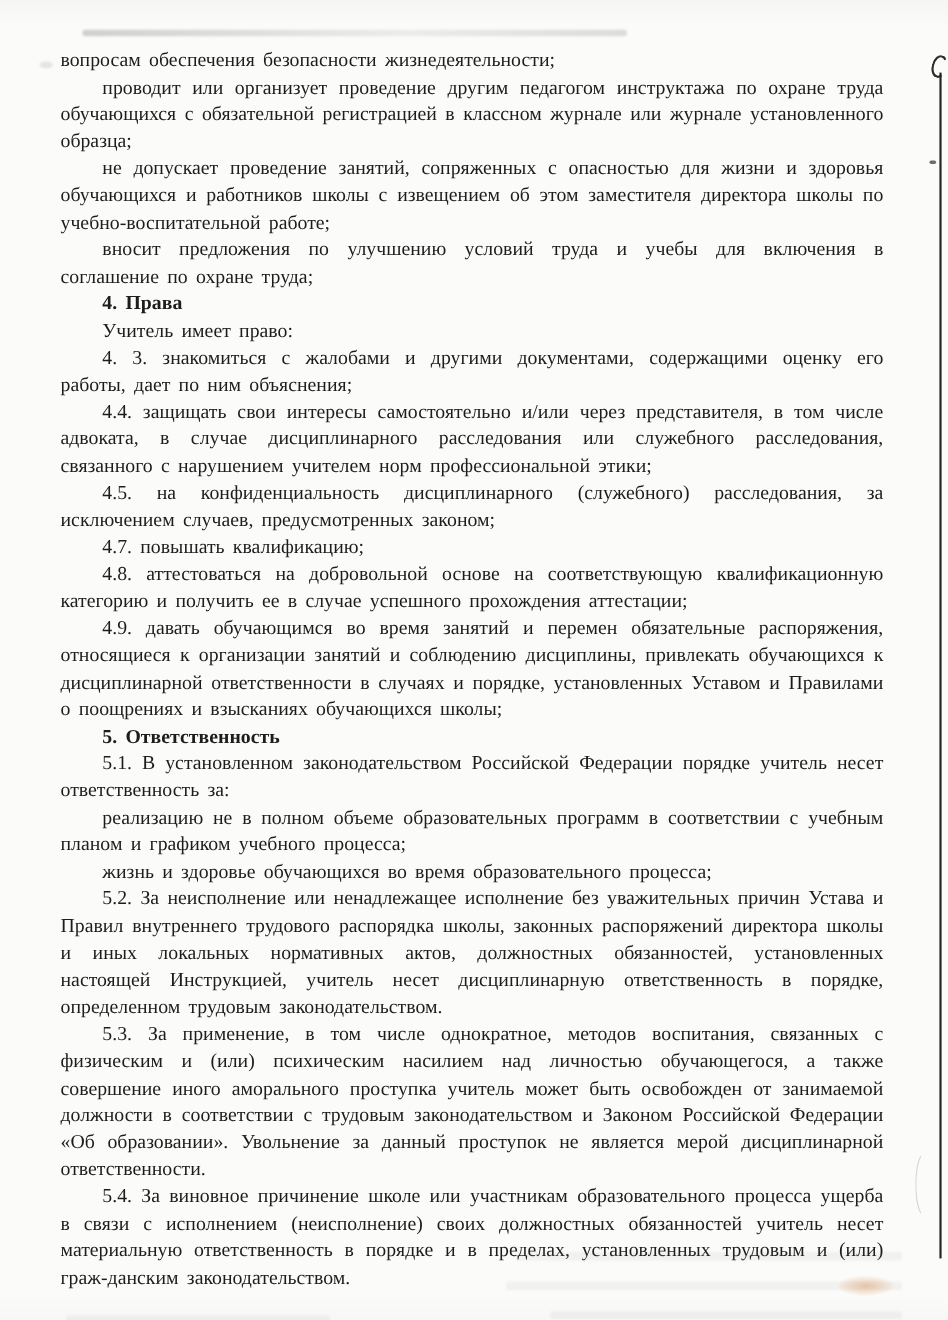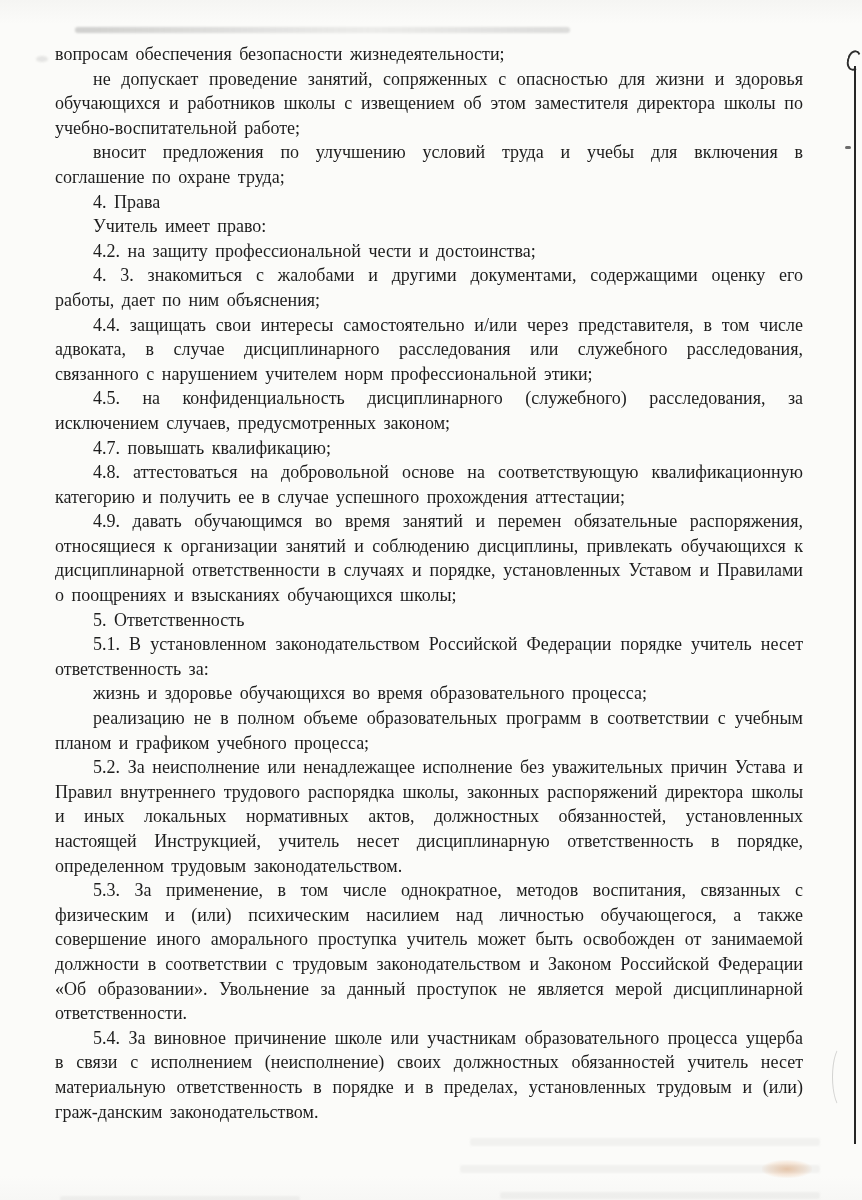--- a/index.html
+++ b/index.html
@@ -29,21 +29,21 @@
     word-spacing: 3px;
   }
   .text-column p {
     margin: 0;
     text-indent: 38px;
   }
   .text-column p.continuation {
     text-indent: 0;
   }
   .text-column p.heading {
-    font-weight: normal;
+    font-weight: bold;
   }
   
   .artifact { position: absolute; pointer-events: none; }
   .top-smear {
     left: 75px; top: 27px; width: 495px; height: 6px;
     background: linear-gradient(90deg, rgba(110,110,110,0.30), rgba(110,110,110,0.10) 60%, rgba(110,110,110,0.22));
     filter: blur(1.2px);
     border-radius: 3px;
   }
   .topleft-speck {
@@ -87,35 +87,35 @@
 </style>
 </head>
 <body>
 
 <div class="scan-page">
   <div class="artifact top-smear"></div>
   <div class="artifact topleft-speck"></div>
 
   <div class="text-column">
       <p class="continuation">вопросам обеспечения безопасности жизнедеятельности;</p>
+      <p class="body">проводит или организует проведение другим педагогом инструктажа по охране труда обучающихся с обязательной регистрацией в классном журнале или журнале установленного образца;</p>
       <p class="body">не допускает проведение занятий, сопряженных с опасностью для жизни и здоровья обучающихся и работников школы с извещением об этом заместителя директора школы по учебно-воспитательной работе;</p>
       <p class="body">вносит предложения по улучшению условий труда и учебы для включения в соглашение по охране труда;</p>
       <p class="heading">4. Права</p>
       <p class="body">Учитель имеет право:</p>
-      <p class="body">4.2. на защиту профессиональной чести и достоинства;</p>
       <p class="body">4. 3. знакомиться с жалобами и другими документами, содержащими оценку его работы, дает по ним объяснения;</p>
       <p class="body">4.4. защищать свои интересы самостоятельно и/или через представителя, в том числе адвоката, в случае дисциплинарного расследования или служебного расследования, связанного с нарушением учителем норм профессиональной этики;</p>
       <p class="body">4.5. на конфиденциальность дисциплинарного (служебного) расследования, за исключением случаев, предусмотренных законом;</p>
       <p class="body">4.7. повышать квалификацию;</p>
       <p class="body">4.8. аттестоваться на добровольной основе на соответствующую квалификационную категорию и получить ее в случае успешного прохождения аттестации;</p>
       <p class="body">4.9. давать обучающимся во время занятий и перемен обязательные распоряжения, относящиеся к организации занятий и соблюдению дисциплины, привлекать обучающихся к дисциплинарной ответственности в случаях и порядке, установленных Уставом и Правилами о поощрениях и взысканиях обучающихся школы;</p>
       <p class="heading">5. Ответственность</p>
       <p class="body">5.1. В установленном законодательством Российской Федерации порядке учитель несет ответственность за:</p>
+      <p class="body">реализацию не в полном объеме образовательных программ в соответствии с учебным планом и графиком учебного процесса;</p>
       <p class="body">жизнь и здоровье обучающихся во время образовательного процесса;</p>
-      <p class="body">реализацию не в полном объеме образовательных программ в соответствии с учебным планом и графиком учебного процесса;</p>
       <p class="body">5.2. За неисполнение или ненадлежащее исполнение без уважительных причин Устава и Правил внутреннего трудового распорядка школы, законных распоряжений директора школы и иных локальных нормативных актов, должностных обязанностей, установленных настоящей Инструкцией, учитель несет дисциплинарную ответственность в порядке, определенном трудовым законодательством.</p>
       <p class="body">5.3. За применение, в том числе однократное, методов воспитания, связанных с физическим и (или) психическим насилием над личностью обучающегося, а также совершение иного аморального проступка учитель может быть освобожден от занимаемой должности в соответствии с трудовым законодательством и Законом Российской Федерации «Об образовании». Увольнение за данный проступок не является мерой дисциплинарной ответственности.</p>
       <p class="body">5.4. За виновное причинение школе или участникам образовательного процесса ущерба в связи с исполнением (неисполнение) своих должностных обязанностей учитель несет материальную ответственность в порядке и в пределах, установленных трудовым и (или) граж-данским законодательством.</p>
     </div>
 
   <div class="artifact edge-blob"></div>
   <div class="artifact edge-line"></div>
   <div class="artifact edge-tick"></div>
   <div class="artifact edge-arc"></div>
   <div class="artifact smudge-orange"></div>

